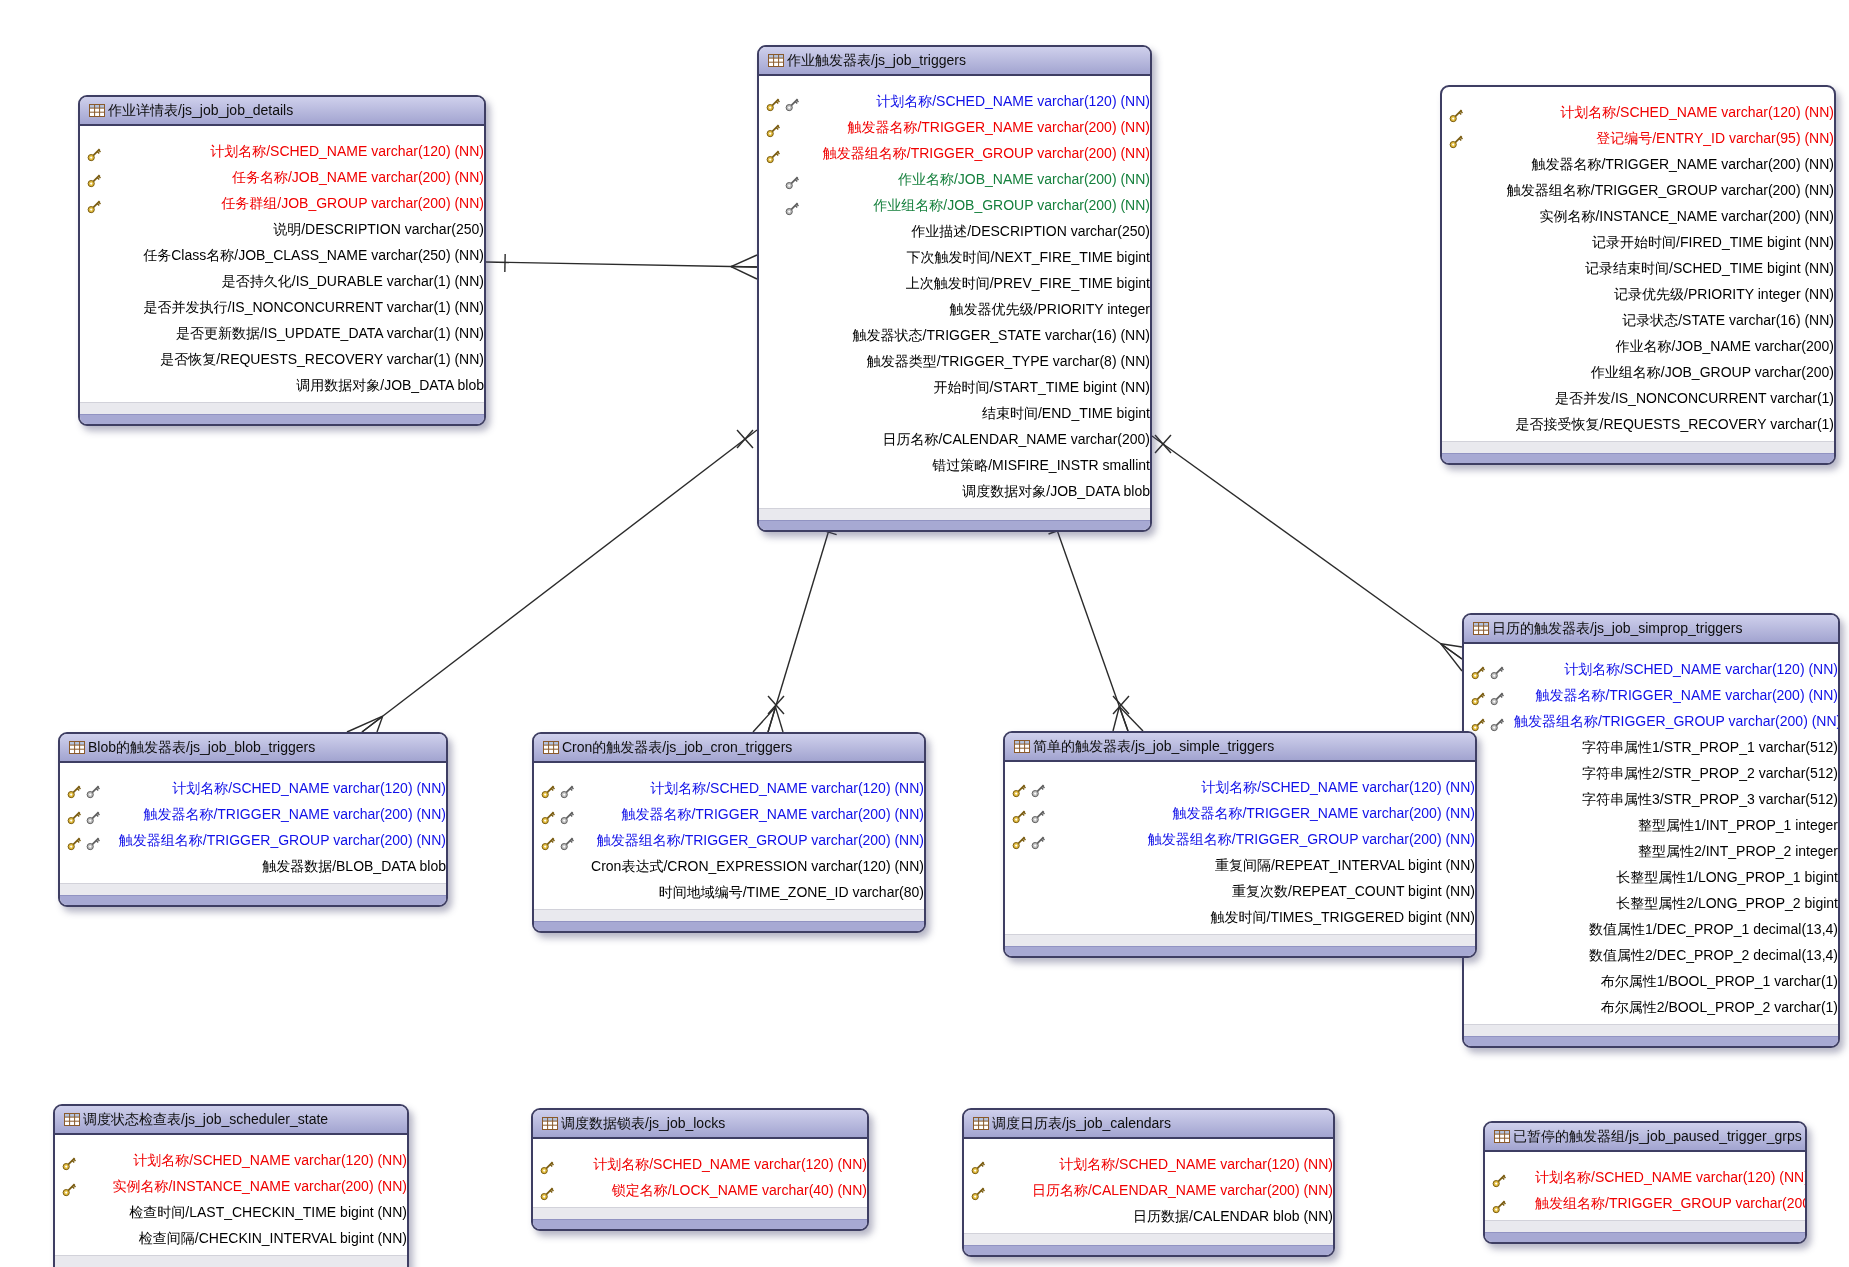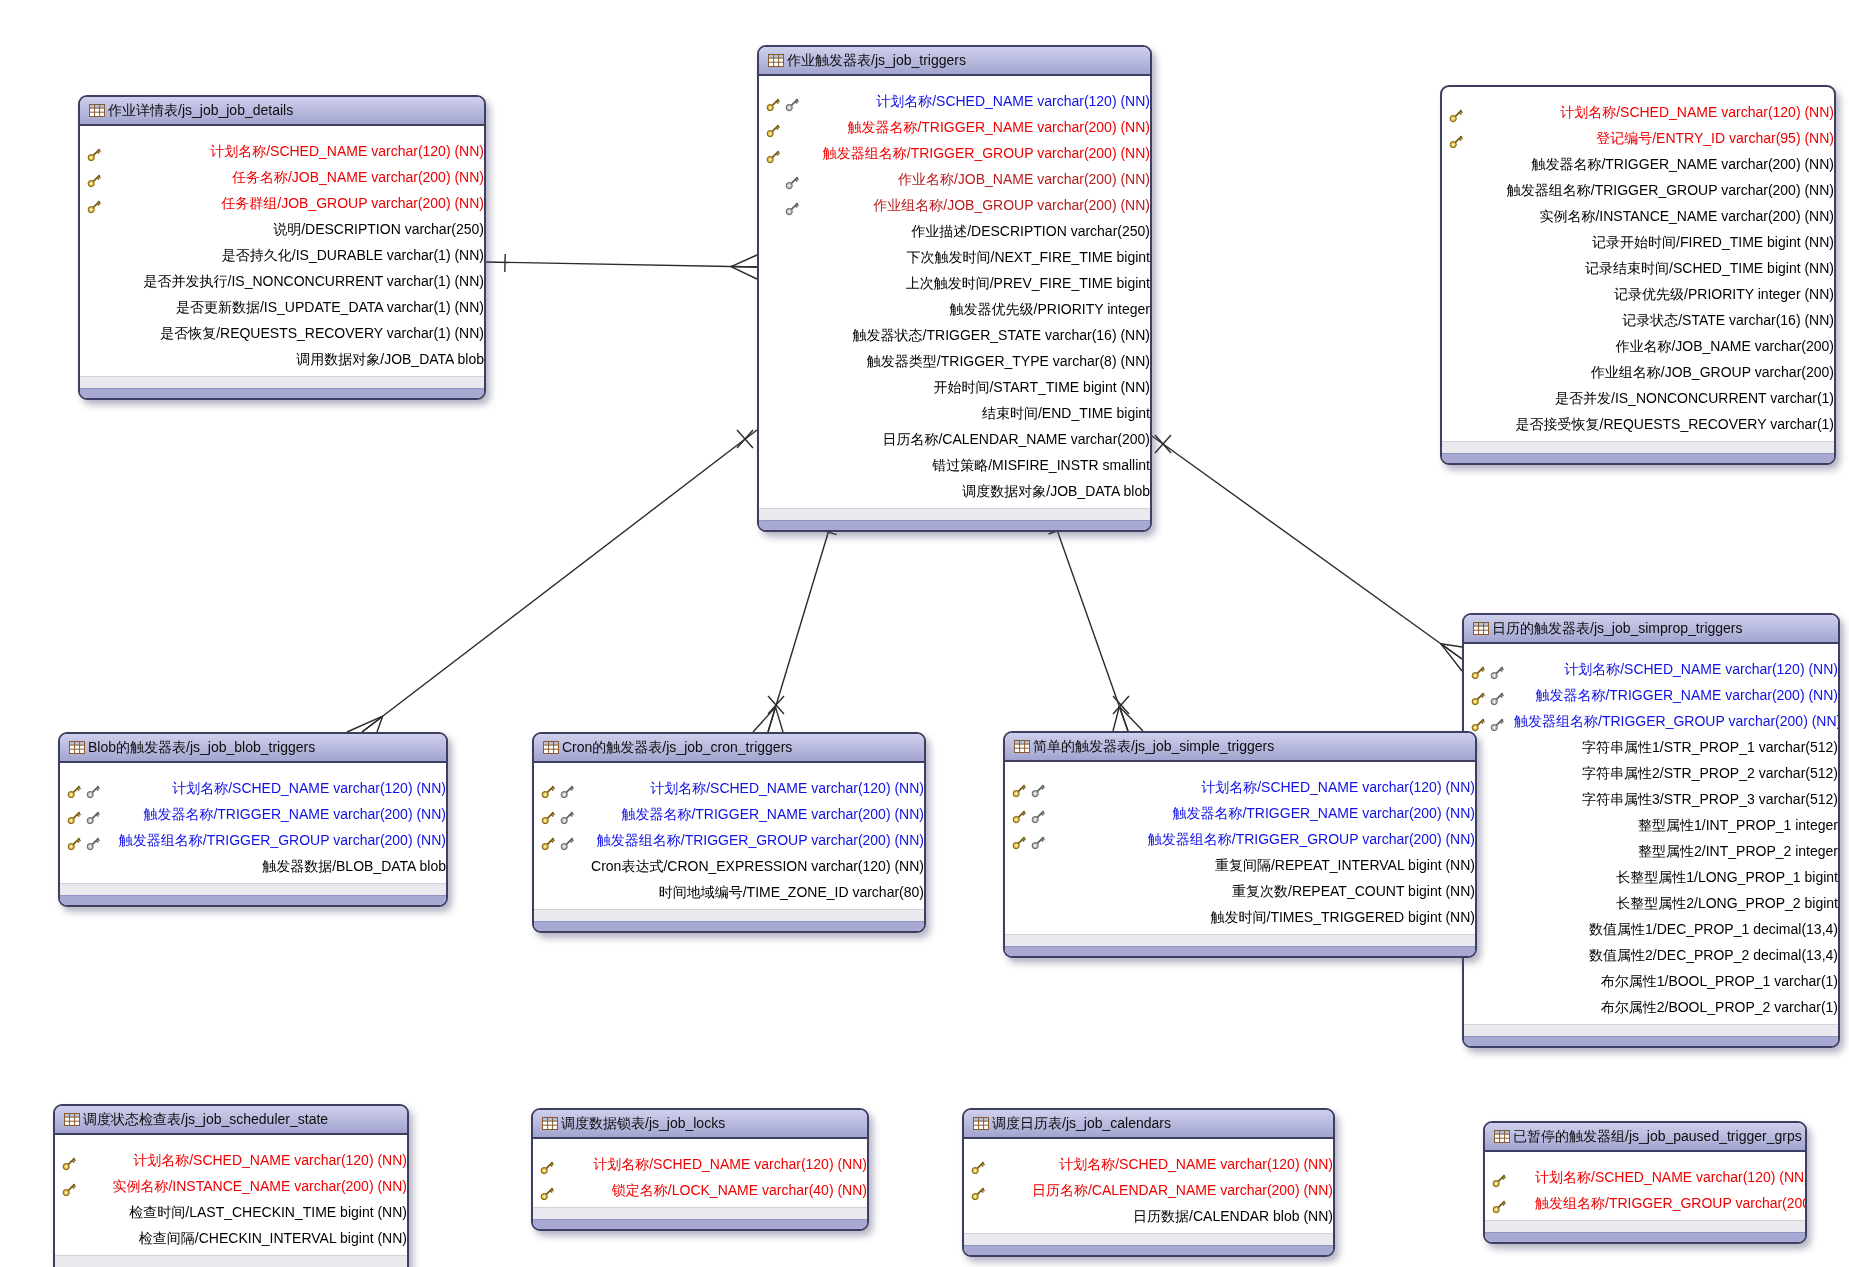--- a/index.html
+++ b/index.html
@@ -11,21 +11,21 @@
          box-shadow:4px 5px 7px rgba(70,70,110,.40);overflow:hidden;box-sizing:border-box;}
   .thead{height:27px;display:flex;align-items:center;gap:3px;padding:0 9px;
          background:linear-gradient(#cfd0ec,#a2a4d0);border-bottom:2px solid #3e3e63;
          font-size:14px;color:#0d0d0d;white-space:nowrap;}
   .ticon{display:inline-flex;flex:0 0 auto;}
   .tbody{padding:12px 0 2px 0;text-align:right;}
   .trow{position:relative;height:26px;line-height:26px;font-size:14px;white-space:nowrap;
         padding-left:50px;overflow:hidden;}
   .kslot{position:absolute;top:6px;}
   .k1{left:7px;} .k2{left:26px;}
-  .c-r{color:#f00000;} .c-b{color:#1010e8;} .c-g{color:#b91c1c;} .c-k{color:#000000;}
+  .c-r{color:#f00000;} .c-b{color:#1010e8;} .c-g{color:#15803d;} .c-k{color:#000000;}
   .tfoot-gray{height:11px;background:#e9e9ee;border-top:1px solid #d2d2da;margin-top:2px;}
   .tfoot-purple{height:9px;background:#a7a9d3;border-top:1px solid #9193c2;}
 </style>
 </head>
 <body>
 
 <div id="canvas">
   <svg id="relations-layer" xmlns="http://www.w3.org/2000/svg" viewBox="0 0 1849 1267">
       <g>
         <line x1="486" y1="262" x2="757" y2="267" stroke="#2b2b2b" stroke-width="1.4"></line>
@@ -102,20 +102,21 @@
               </svg></span><span class="c-r">任务名称/JOB_NAME varchar(200) (NN)</span></div>
           <div class="trow"><span class="kslot k1"><svg width="15" height="15" viewBox="0 0 15 15">
                 <g stroke="#7a5c10" fill="#e2bc3e">
                   <circle cx="4.2" cy="10.6" r="3.1" stroke-width="1"></circle>
                   <circle cx="4.2" cy="10.6" r="1.1" fill="#ffffff" stroke="none"></circle>
                   <path d="M6.4 8.4 L12.6 2.2" stroke-width="1.8" fill="none"></path>
                   <path d="M10.2 4.6 L12.2 6.6 M11.7 3.1 L13.5 4.9" stroke-width="1.4" fill="none"></path>
                 </g>
               </svg></span><span class="c-r">任务群组/JOB_GROUP varchar(200) (NN)</span></div>
           <div class="trow"><span class="c-k">说明/DESCRIPTION varchar(250)</span></div>
+          <div class="trow"><span class="c-k">任务Class名称/JOB_CLASS_NAME varchar(250) (NN)</span></div>
           <div class="trow"><span class="c-k">是否持久化/IS_DURABLE varchar(1) (NN)</span></div>
           <div class="trow"><span class="c-k">是否并发执行/IS_NONCONCURRENT varchar(1) (NN)</span></div>
           <div class="trow"><span class="c-k">是否更新数据/IS_UPDATE_DATA varchar(1) (NN)</span></div>
           <div class="trow"><span class="c-k">是否恢复/REQUESTS_RECOVERY varchar(1) (NN)</span></div>
           <div class="trow"><span class="c-k">调用数据对象/JOB_DATA blob</span></div>
         </div>
         <div class="tfoot-gray"></div>
         <div class="tfoot-purple"></div>
       </div>
       <div class="table" style="left: 757px; top: 45px; width: 395px;">

